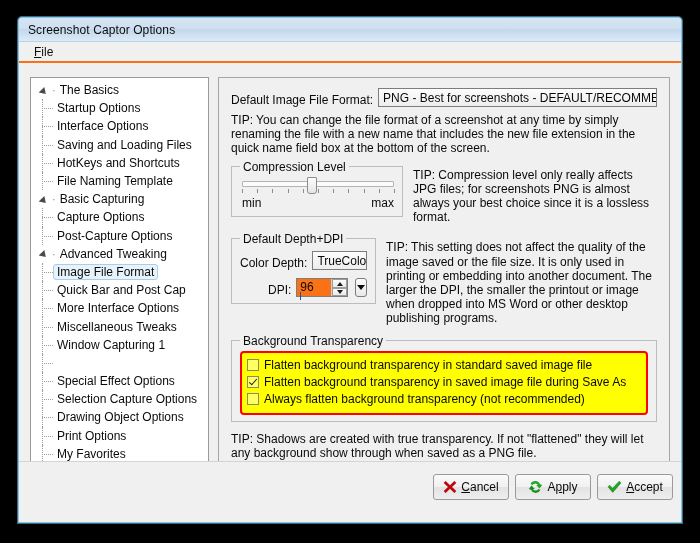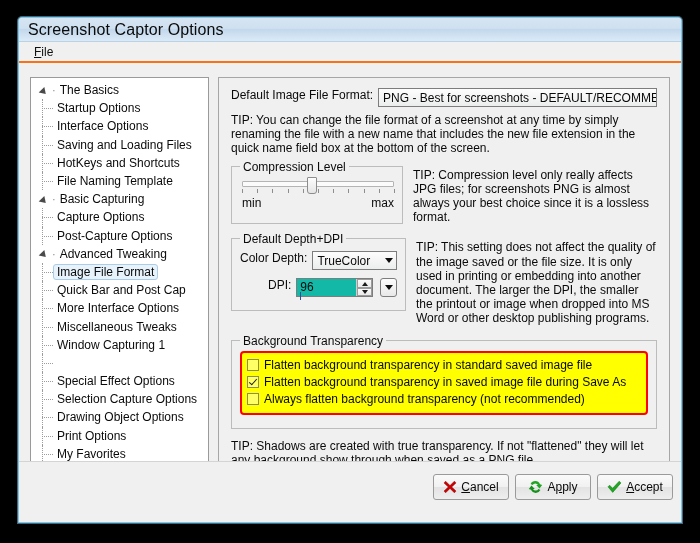--- a/index.html
+++ b/index.html
@@ -30,21 +30,21 @@
     height: 24px;
     background: linear-gradient(to bottom, #d6e5f2 0%, #cfe0f0 45%, #c3d8ec 50%, #dceaf7 100%);
     border-bottom: 1px solid #b9d2e6;
     border-radius: 3px 3px 0 0;
     display: flex;
     align-items: center;
     padding-left: 9px;
     box-sizing: border-box;
   }
   #title-text {
-    font-size: 16px;
+    font-size: 12px;
     color: #0b0b0b;
     letter-spacing: 0.1px;
   }
 
   #menubar {
     height: 21px;
     background: #f0f0f0;
     display: flex;
     align-items: center;
     padding-left: 10px;
@@ -146,21 +146,21 @@
     right: 11px;
     height: 425px;
     background: #f0f0f0;
     border: 1px solid #a6a6a6;
     box-sizing: border-box;
     padding: 10px 12px;
   }
 
   .row-inline {
     display: flex;
-    align-items: flex-start;
+    align-items: flex-end;
     gap: 5px;
   }
   .lbl { font-size: 12px; color: #0a0a0a; white-space: nowrap; }
 
   
   .combo {
     display: flex;
     align-items: center;
     justify-content: space-between;
     background: linear-gradient(to bottom,#fdfdfd,#eceded);
@@ -189,21 +189,21 @@
     color: #0a0a0a;
     line-height: 14.2px;
     margin-top: 6px;
   }
 
   
   .groupbox {
     position: relative;
     border: 1px solid #bcbcbc;
     box-sizing: border-box;
-    padding: 10px 8px 13px;
+    padding: 10px 8px 6px;
   }
   .groupbox > .gb-title {
     position: absolute;
     top: -7px;
     left: 8px;
     background: #f0f0f0;
     padding: 0 3px;
     font-size: 12px;
     color: #0a0a0a;
   }
@@ -245,21 +245,21 @@
     color: #0a0a0a;
     margin-top: 1px;
     gap: 30px;
   }
 
   
   .spin-wrap {
     display: flex;
     align-items: stretch;
     border: 1px solid #7d7d7d;
-    background: #14b8a6;
+    background: #f97316;
     height: 19px;
     box-sizing: border-box;
     width: 78px;
   }
   .spin-val {
     flex: 1 1 auto;
     font-size: 12px;
     color: #0a0a0a;
     padding: 1px 0 0 3px;
     position: relative;
@@ -562,21 +562,21 @@
             <div class="minmax">
               <span>min</span>
               <span>max</span>
             </div>
           </div>
         </div>
         <div class="tip" style="margin-top:2px; flex:1 1 auto;">TIP: Compression level only really affects JPG files; for screenshots PNG is almost always your best choice since it is a lossless format.</div>
       </div>
 
       <div style="display:flex; gap:10px; margin-top:14px; align-items:flex-start;">
-        <div class="groupbox" style="width:175px;">
+        <div class="groupbox" style="width:145px;">
           <span class="gb-title">Default Depth+DPI</span>
           <div class="row-inline" style="margin-top:2px;">
             <span class="lbl">Color Depth:</span>
             <div class="combo" style="width:98px;">
               <span>TrueColor</span>
               <span class="caret"></span>
             </div>
           </div>
           <div class="row-inline" style="margin-top:8px; padding-left:28px;">
             <span class="lbl">DPI:</span>

